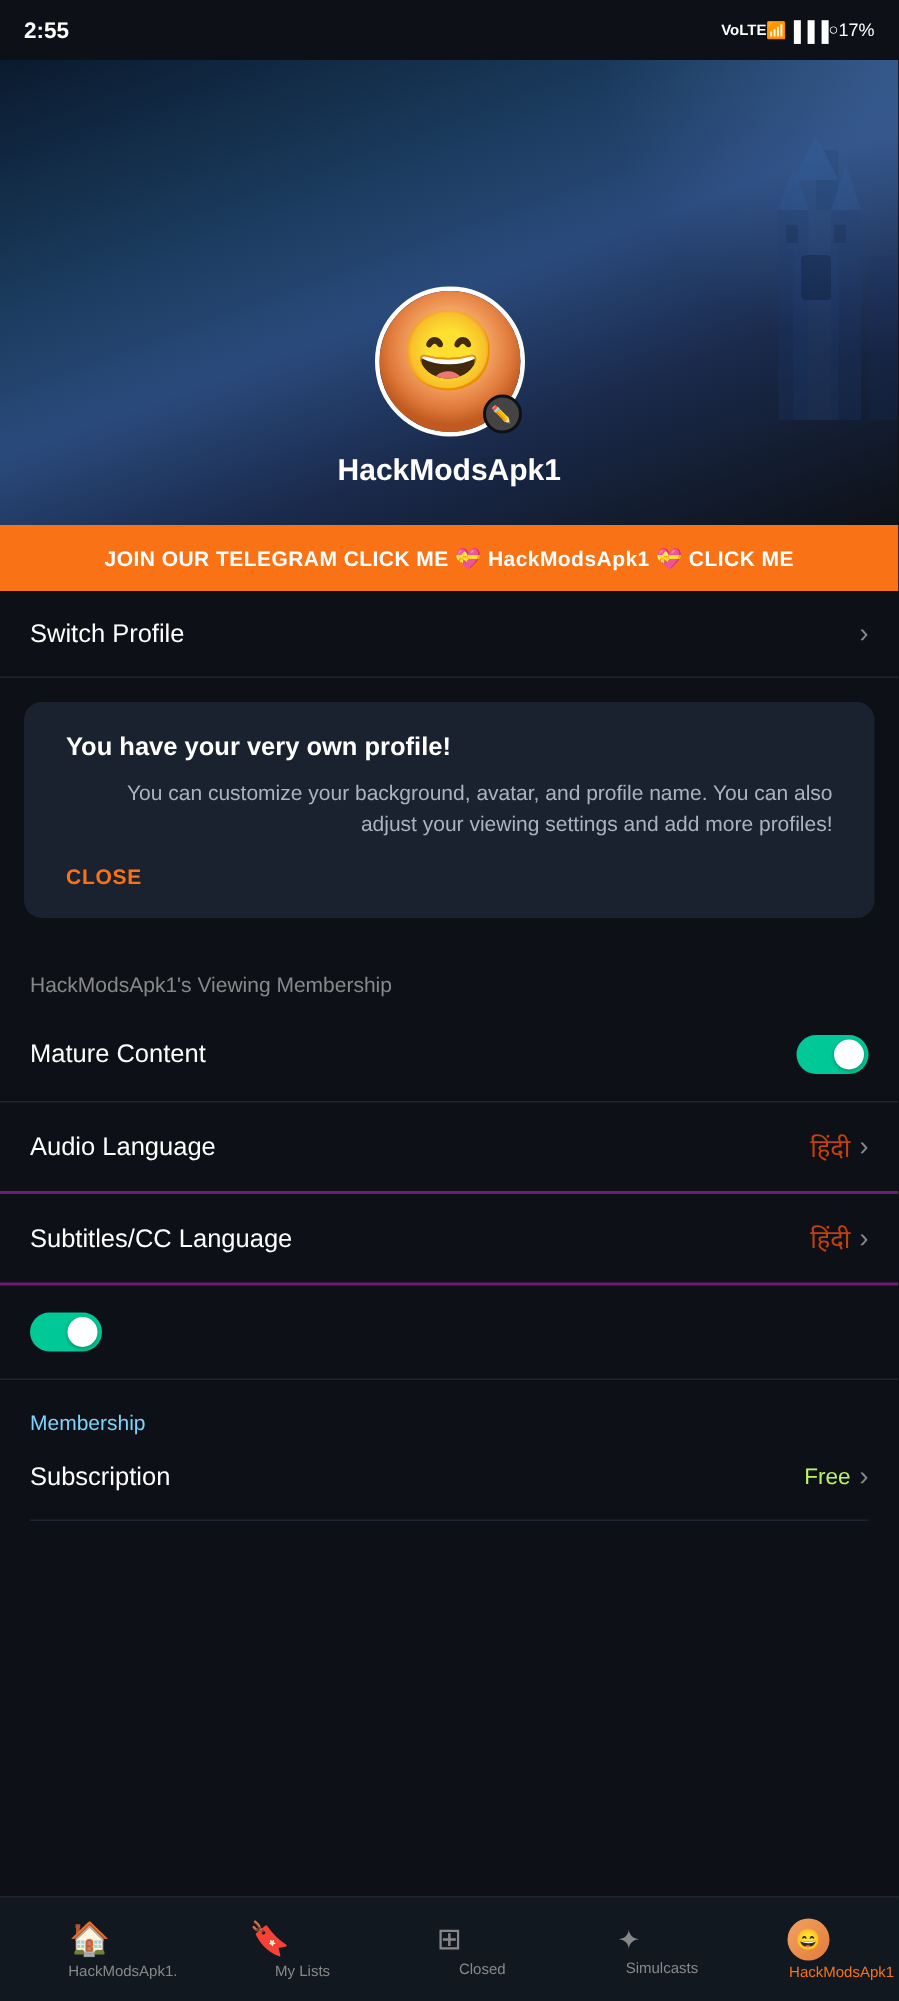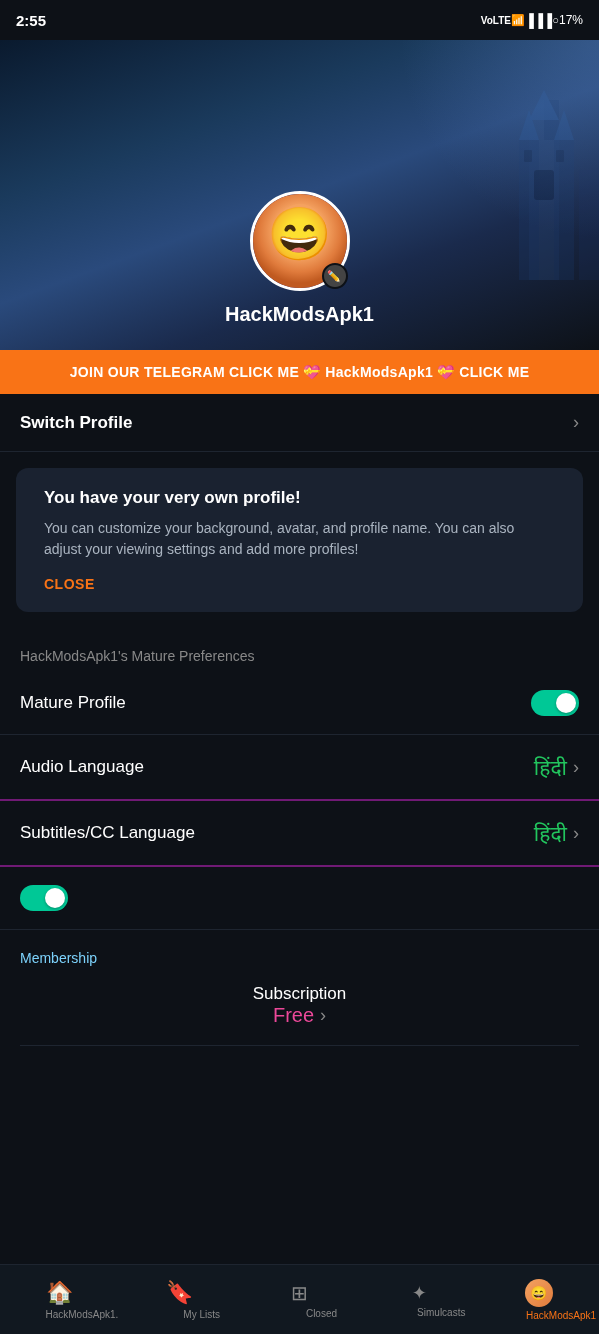--- a/index.html
+++ b/index.html
@@ -137,21 +137,21 @@
     .menu-row {
       display: flex;
       align-items: center;
       justify-content: space-between;
       padding: 18px 20px;
       border-bottom: 1px solid #1e2530;
       cursor: pointer;
     }
     .menu-row-label {
       font-size: 17px;
-      font-weight: 700;
+      font-weight: 400;
       color: #fff;
     }
     .chevron-right {
       color: #888;
       font-size: 18px;
     }
 
     
     .info-card {
       margin: 16px 16px;
@@ -163,20 +163,21 @@
       font-size: 17px;
       font-weight: 700;
       color: #fff;
       margin-bottom: 10px;
     }
     .info-card-body {
       font-size: 14px;
       color: #aab4c0;
       line-height: 1.5;
       margin-bottom: 16px;
+      text-align: right;
     }
     .info-card-close {
       color: #f97316;
       font-size: 14px;
       font-weight: 700;
       letter-spacing: 0.5px;
       cursor: pointer;
     }
 
     
@@ -230,53 +231,52 @@
       font-size: 17px;
       font-weight: 500;
       color: #fff;
     }
     .lang-right {
       display: flex;
       align-items: center;
       gap: 6px;
     }
     .lang-value {
-      font-size: 21px;
-      color: #22c55e;
+      font-size: 17px;
+      color: #c2410c;
     }
 
     
     .membership-section {
       padding: 20px 20px 8px 20px;
     }
     .membership-label {
       font-size: 14px;
       color: #7dd3fc;
       margin-bottom: 0;
     }
     .sub-row {
       display: flex;
       align-items: center;
       justify-content: space-between;
       padding: 18px 0;
-      flex-direction: column;
     }
     .sub-label {
       font-size: 17px;
       font-weight: 500;
       color: #fff;
     }
     .sub-right {
       display: flex;
       align-items: center;
       gap: 6px;
     }
     .sub-value {
-      font-size: 20px;
-      color: #ec4899;
+      font-size: 15px;
+      color: #bef264;
     }
 
     
     .bottom-nav {
       position: fixed;
       bottom: 0; left: 0;
       width: 599px;
       background: #111820;
       border-top: 1px solid #1e2530;
       display: flex;
@@ -381,25 +381,25 @@
     <span class="chevron-right">›</span>
   </div>
 
   <div class="info-card">
     <div class="info-card-title">You have your very own profile!</div>
     <div class="info-card-body">You can customize your background, avatar, and profile name. You can also adjust your viewing settings and add more profiles!</div>
     <div class="info-card-close">CLOSE</div>
   </div>
 
   <div class="section-header">
-    <span>HackModsApk1's Mature Preferences</span>
+    <span>HackModsApk1's Viewing Membership</span>
   </div>
 
   <div class="toggle-row">
-    <span class="toggle-label">Mature Profile</span>
+    <span class="toggle-label">Mature Content</span>
     <div class="toggle-switch"></div>
   </div>
 
   <div class="lang-row">
     <span class="lang-label">Audio Language</span>
     <div class="lang-right">
       <span class="lang-value">हिंदी</span>
       <span class="chevron-right">›</span>
     </div>
   </div>

